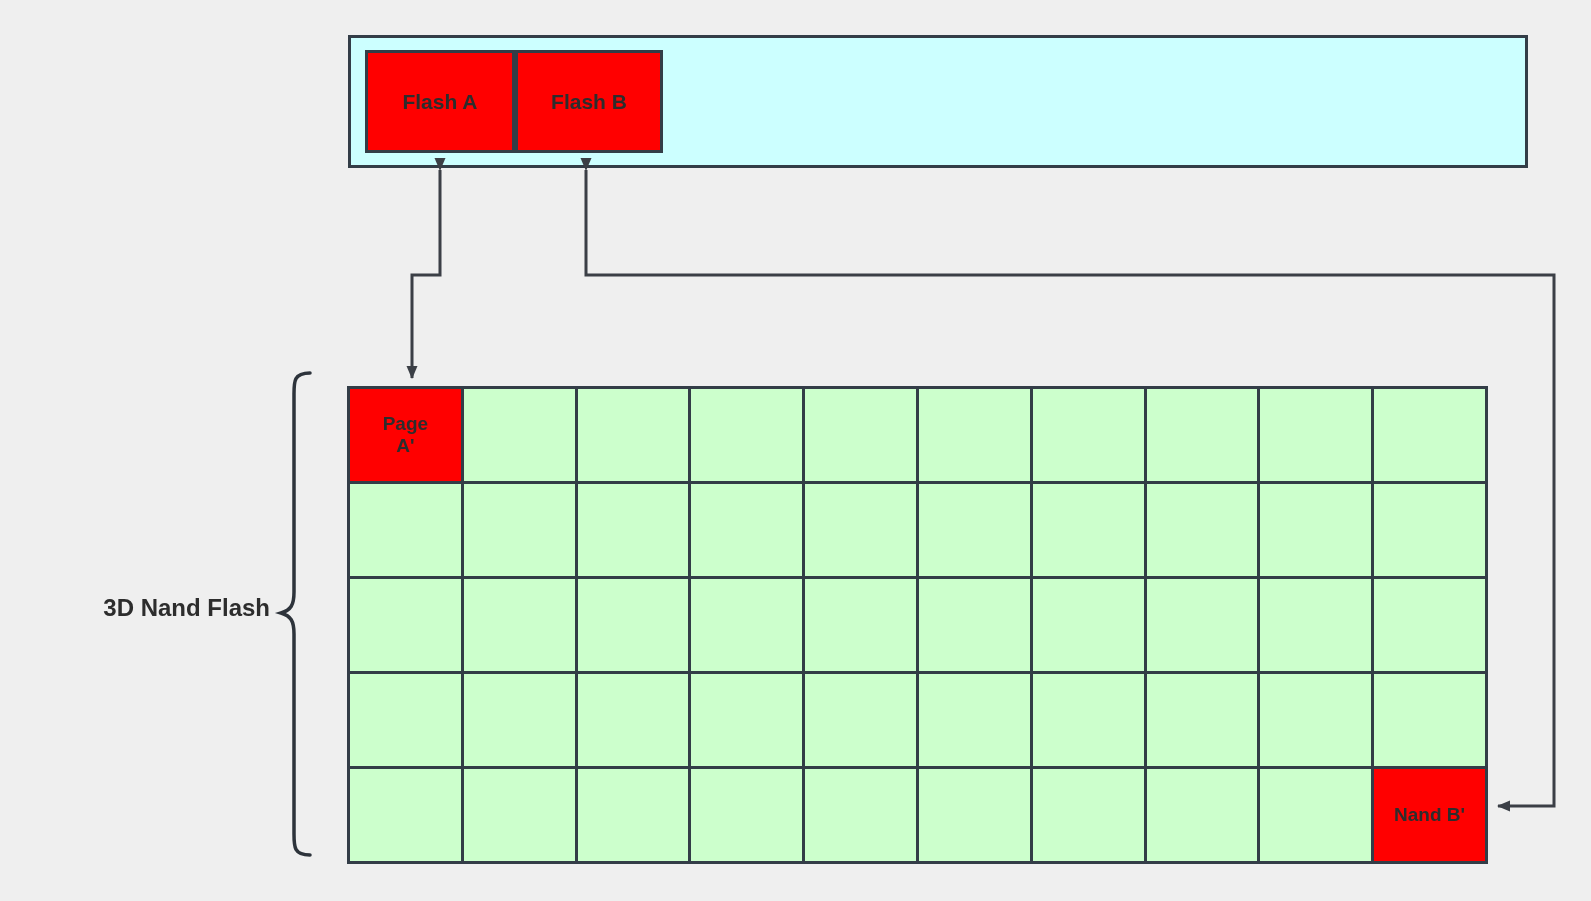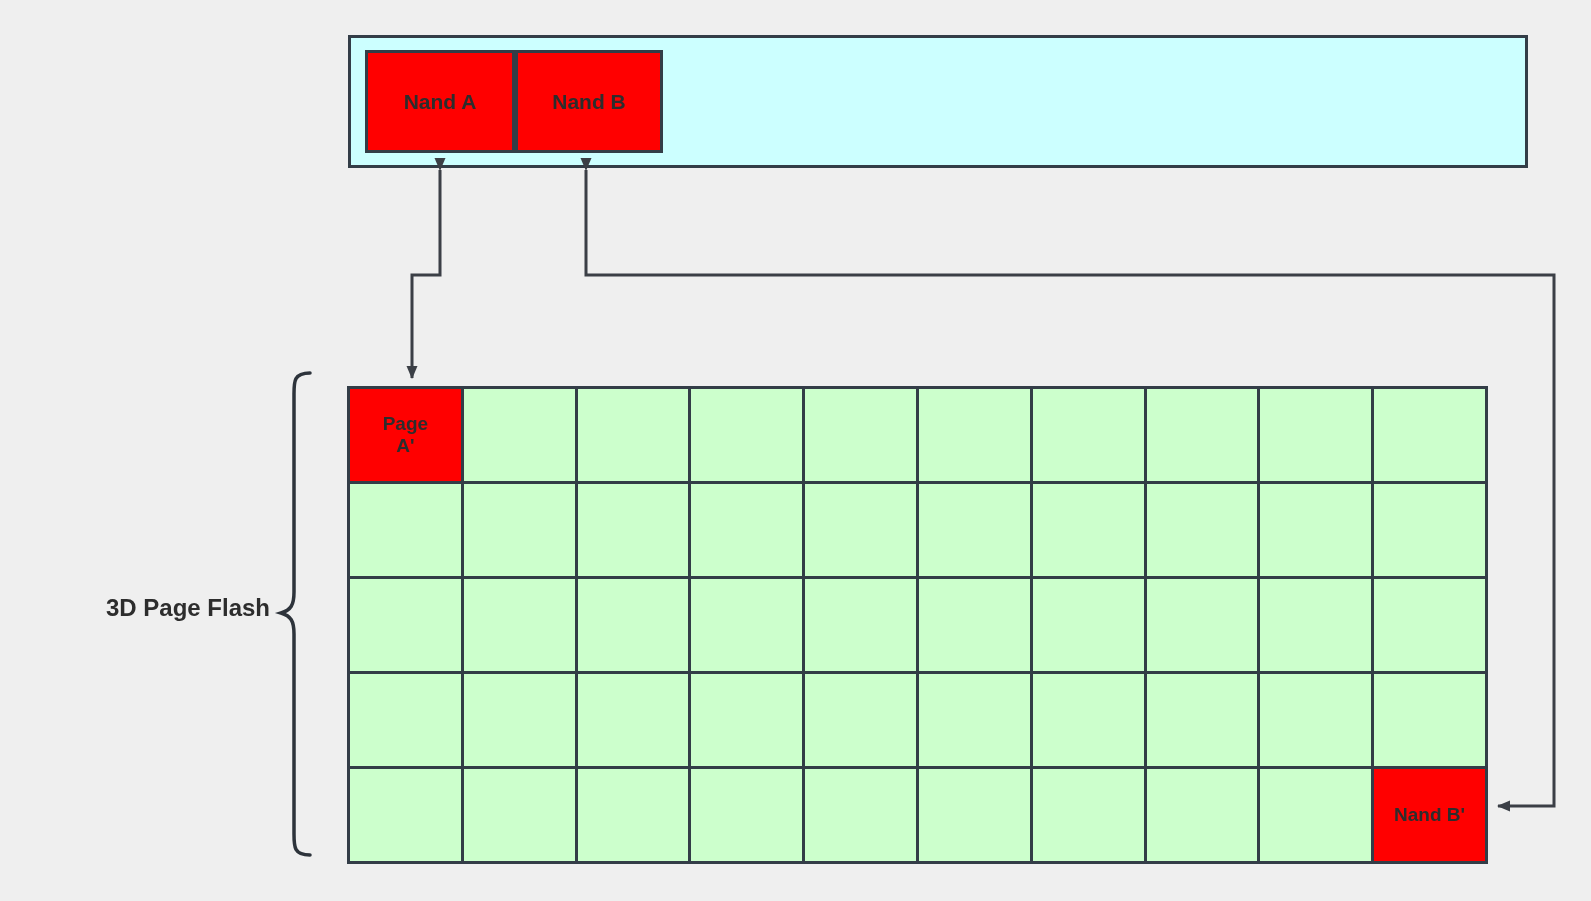--- a/index.html
+++ b/index.html
@@ -118,25 +118,25 @@
   }
 </style>
 </head>
 <body>
 
 <div id="stage">
 
   <div class="hmc-bar"></div>
 
   <div class="page-box page-a-box">
-    <span>Nand A</span>
+    <span>Flash A</span>
   </div>
 
   <div class="page-box page-b-box">
-    <span>Nand B</span>
+    <span>Flash B</span>
   </div>
 
 
   <div class="grid" id="flash-grid">
       <div class="cell hot">Page<br>A'</div>
       <div class="cell"></div>
       <div class="cell"></div>
       <div class="cell"></div>
       <div class="cell"></div>
       <div class="cell"></div>
@@ -179,21 +179,21 @@
       <div class="cell"></div>
       <div class="cell"></div>
       <div class="cell"></div>
       <div class="cell"></div>
       <div class="cell"></div>
       <div class="cell"></div>
       <div class="cell"></div>
       <div class="cell hot">Nand B'</div>
     </div>
 
-  <div class="brace-label">3D Page Flash</div>
+  <div class="brace-label">3D Nand Flash</div>
 
   <svg class="overlay" viewBox="0 0 1591 901">
     <defs>
       <marker id="arrowUp" markerWidth="12" markerHeight="12" refX="6" refY="10" orient="auto-start-reverse" markerUnits="userSpaceOnUse">
         <path d="M 1,10 L 6,0 L 11,10 Z" fill="#3b3f46"></path>
       </marker>
       <marker id="arrowhead" markerWidth="14" markerHeight="12" refX="12" refY="6" orient="auto" markerUnits="userSpaceOnUse">
         <path d="M 0,0.5 L 13,6 L 0,11.5 Z" fill="#3b3f46"></path>
       </marker>
     </defs>

